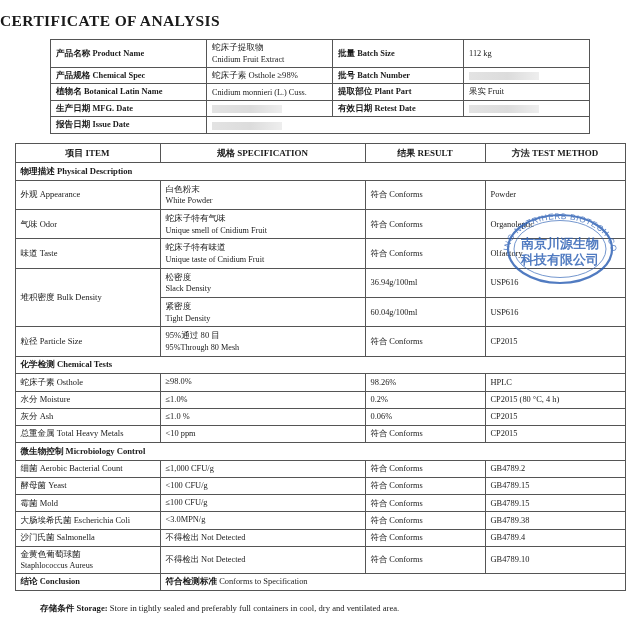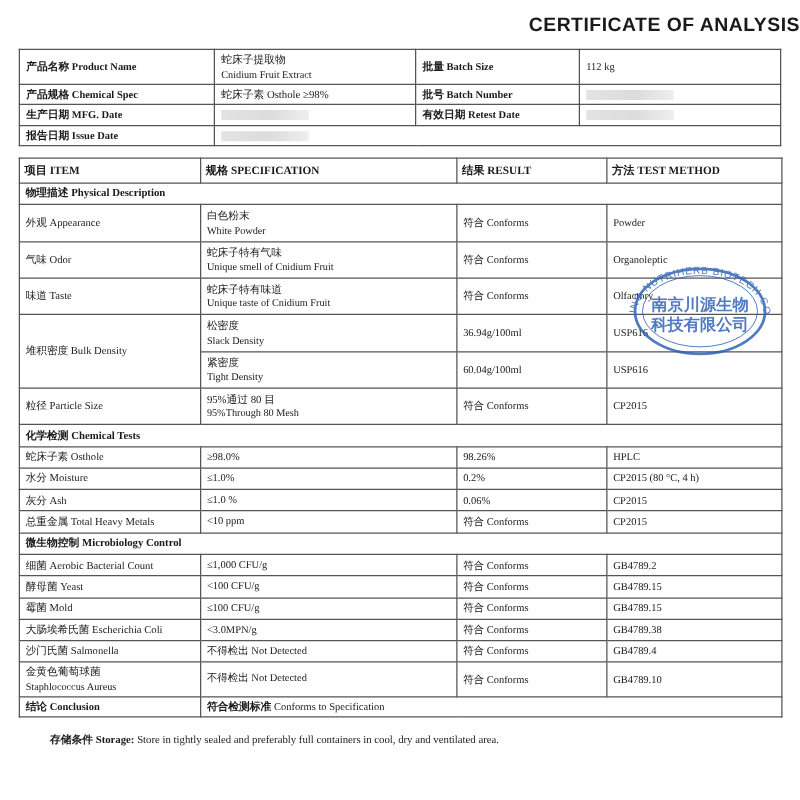--- a/index.html
+++ b/index.html
@@ -16,30 +16,30 @@
     overflow: hidden;
   }
   .page {
     position: relative;
     width: 640px;
     height: 640px;
     padding: 0;
     box-sizing: border-box;
   }
   .doc-title {
-    text-align: right;
+    text-align: left;
     font-size: 15.5px;
     font-weight: bold;
     letter-spacing: 0.4px;
     margin: 12px 0 9px 0;
-    font-family: Liberation Sans, sans-serif;
+    font-family: Liberation Serif, serif;
   }
   table {
     border-collapse: collapse;
-    width: 610px;
+    width: 540px;
     margin: 0 auto;
     table-layout: fixed;
   }
   table.info-table { margin-bottom: 9px; }
   td {
     border: 1px solid #555;
     padding: 2px 5px;
     font-size: 8.4px;
     line-height: 1.35;
     vertical-align: middle;
@@ -65,20 +65,21 @@
     background: linear-gradient(90deg,#e3e3e3 0%, #dcdcdc 55%, #eeeeee 100%);
     vertical-align: middle;
     filter: blur(0.6px);
   }
   
   table.res-table col.c1 { width: 145px; }
   table.res-table col.c2 { width: 205px; }
   table.res-table col.c3 { width: 120px; }
   table.res-table col.c4 { width: 140px; }
   .th-cell {
+    text-align: center;
     font-weight: bold;
     font-size: 9px;
     padding: 3px 4px;
   }
   .section-row td {
     font-weight: bold;
     font-size: 8.6px;
     padding: 2.5px 5px;
   }
   .item-cell { font-size: 8.5px; }
@@ -126,20 +127,28 @@
           <td class="cell-label2"><span class="lbl-zh">批量</span> <span class="lbl-en">Batch Size</span></td>
           <td class="cell-val">112 kg</td>
         </tr>
         <tr>
           <td class="cell-label"><span class="lbl-zh">产品规格</span> <span class="lbl-en">Chemical Spec</span></td>
           <td class="cell-val">
             <span class="line-zh">蛇床子素  Osthole  ≥98%</span>
           </td>
           <td class="cell-label2"><span class="lbl-zh">批号</span> <span class="lbl-en">Batch Number</span></td>
           <td class="cell-val"><span class="redact"></span></td>
+        </tr>
+        <tr>
+          <td class="cell-label"><span class="lbl-zh">植物名</span> <span class="lbl-en">Botanical Latin Name</span></td>
+          <td class="cell-val">
+            <span class="line-en">Cnidium monnieri (L.) Cuss.</span>
+          </td>
+          <td class="cell-label2"><span class="lbl-zh">提取部位</span> <span class="lbl-en">Plant Part</span></td>
+          <td class="cell-val">果实 Fruit</td>
         </tr>
         <tr>
           <td class="cell-label"><span class="lbl-zh">生产日期</span> <span class="lbl-en">MFG. Date</span></td>
           <td class="cell-val"><span class="redact"></span></td>
           <td class="cell-label2"><span class="lbl-zh">有效日期</span> <span class="lbl-en">Retest Date</span></td>
           <td class="cell-val"><span class="redact"></span></td>
         </tr>
         <tr>
           <td class="cell-label"><span class="lbl-zh">报告日期</span> <span class="lbl-en">Issue Date</span></td>
           <td class="cell-val" colspan="3"><span class="redact"></span></td>

